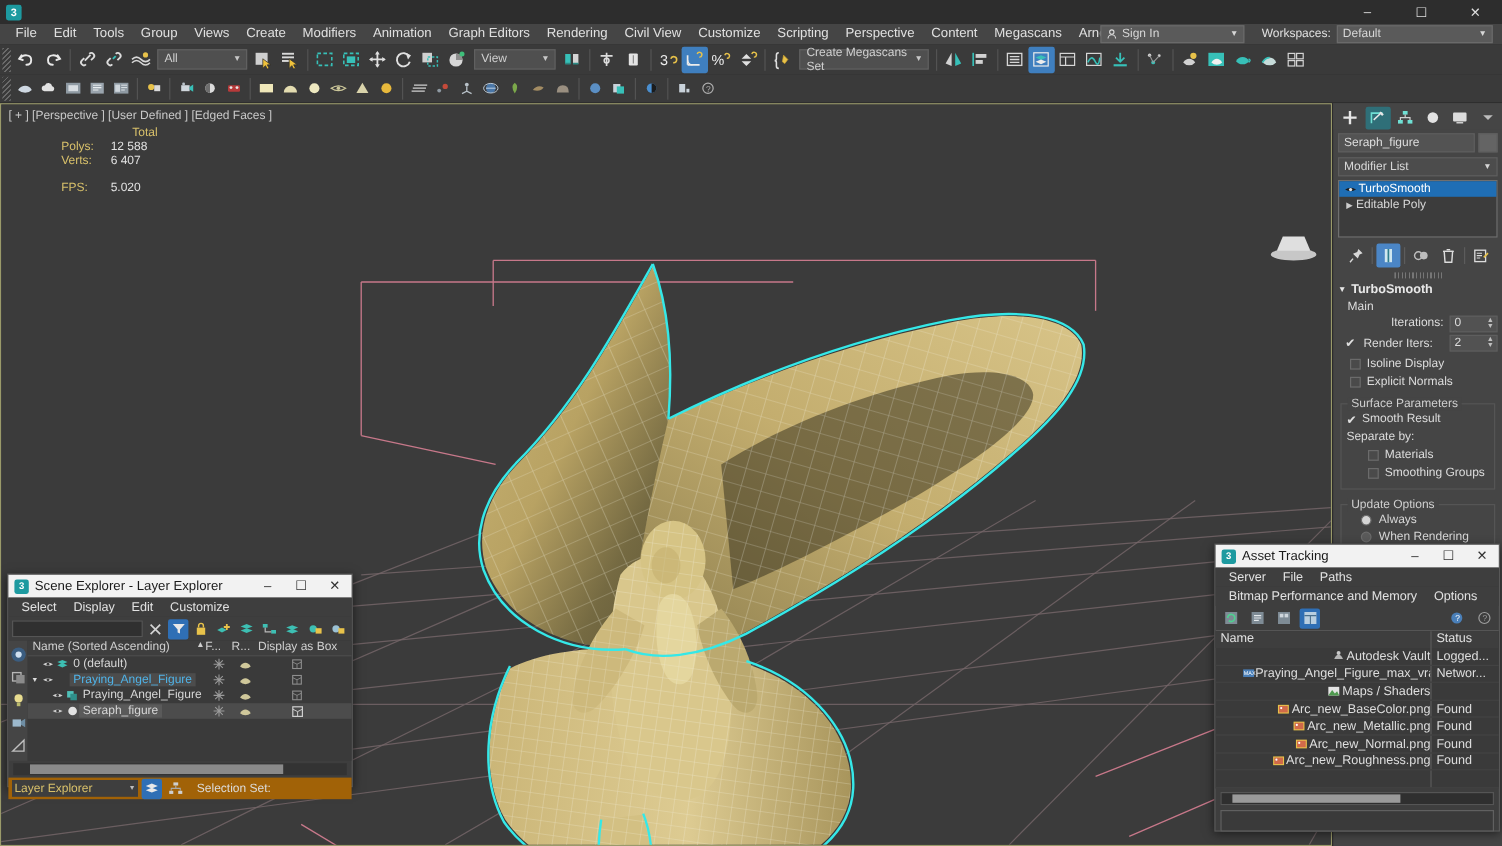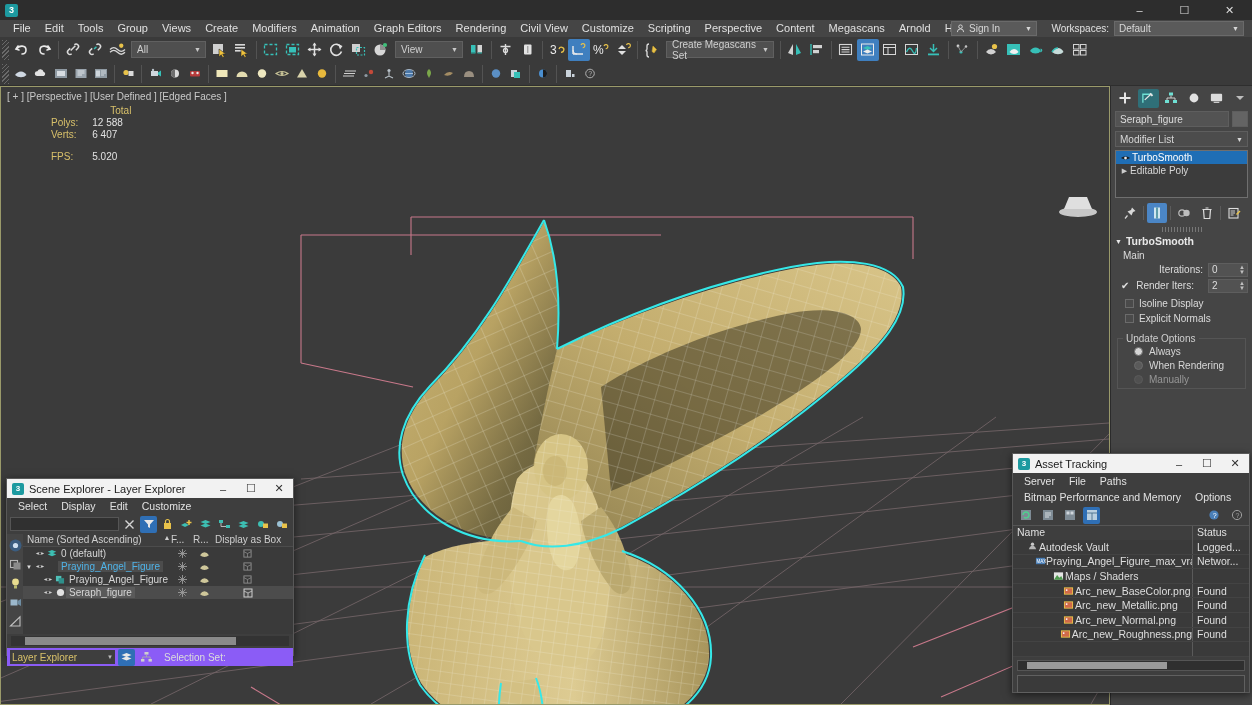--- a/index.html
+++ b/index.html
@@ -16,21 +16,21 @@
   .tb-title{ font-size:11px; color:#e4e4e4; white-space:nowrap; }
   .tb-btns{ position:absolute; right:0; top:0; height:20px; display:flex; }
   .tb-btn{ width:45px; height:20px; display:flex; align-items:center; justify-content:center;
     color:#ddd; font-size:11px; }
 
   
   .menubar{ position:absolute; left:0; top:20px; width:1252px; height:17px;
     background:#454545; display:flex; align-items:center; padding-left:6px; }
   .menuitem{ padding:0 7px; height:17px; line-height:17px; font-size:11px; color:#e0e0e0;
     white-space:nowrap; }
-  .signin{ position:absolute; right:215px; top:1px; width:86px; height:15px;
+  .signin{ position:absolute; right:215px; top:1px; width:120px; height:15px;
     background:#5a5a5a; border:1px solid #6a6a6a; display:flex; align-items:center;
     padding-left:4px; font-size:10px; }
   .signin .arw{ position:absolute; right:4px; font-size:7px; }
   .wsp{ position:absolute; right:8px; top:1px; display:flex; align-items:center; font-size:10px; }
   .wsp .lbl{ margin-right:5px; color:#e0e0e0; }
   .wsp .sel{ width:130px; height:15px; background:#5a5a5a; border:1px solid #6a6a6a;
     display:flex; align-items:center; padding-left:4px; position:relative; font-size:10px; }
   .wsp .sel .arw{ position:absolute; right:4px; font-size:7px; }
 
   
@@ -145,40 +145,40 @@
   .se-list{ flex:1; background:#3a3a3a; }
   .se-head{ height:13px; display:flex; align-items:flex-start; font-size:10px;
     color:#cfcfcf; background:#3e3e3e; border-bottom:1px solid #4c4c4c; }
   .se-row{ height:13px; display:flex; align-items:center; font-size:10px; color:#d6d6d6; }
   .se-row .nm{ flex:1; display:flex; align-items:center; }
   .se-row .nm .txt{ padding:0 3px; }
   .se-row .nm .txt.sel{ background:#4c4c4c; color:#4fb3e8; }
   .se-row .nm .txt.hl{ background:#5a5a5a; }
   .se-scroll{ height:10px; background:#333; margin:2px 4px; position:relative; }
   .se-scroll i{ position:absolute; left:5%; top:1px; width:76%; height:8px; background:#8a8a8a; }
-  .se-foot{ height:18px; display:flex; align-items:center; background:#8b5cf6; gap:3px;
+  .se-foot{ height:18px; display:flex; align-items:center; background:#a16207; gap:3px;
     padding:0 3px; }
   .se-foot .lx{ width:105px; height:14px; background:#3e3e3e; color:#d8c06a;
     font-size:10px; display:flex; align-items:center; padding-left:2px; position:relative; }
   .se-foot .lx .arw{ position:absolute; right:2px; font-size:6px; color:#bbb; }
   .se-foot .sset{ font-size:10px; color:#dcdcdc; margin-left:6px; }
 
   
   #assetTracking{ left:1012px; top:453px; width:238px; height:240px; }
   .at-tools{ height:20px; display:flex; align-items:center; padding:0 4px; gap:5px; }
   .at-tools .right{ margin-left:auto; display:flex; gap:6px; }
   .at-table{ background:#3a3a3a; border-top:1px solid #555; }
   .at-head{ height:14px; display:flex; font-size:10.5px; color:#e0e0e0;
     background:#3e3e3e; }
   .at-head .c1{ flex:1; padding-left:4px; border-right:1px solid #5a5a5a; }
   .at-head .c2{ width:56px; padding-left:4px; }
   .at-row{ height:14.6px; display:flex; font-size:10.5px; color:#dedede;
     border-bottom:1px solid #434343; }
   .at-row .c1{ flex:1; display:flex; align-items:center; border-right:1px solid #5a5a5a;
-    overflow:hidden; white-space:nowrap; }
+    overflow:hidden; white-space:nowrap;justify-content:flex-end; }
   .at-row .c2{ width:56px; padding-left:4px; display:flex; align-items:center;
     overflow:hidden; white-space:nowrap; }
   .at-scroll{ height:11px; background:#2f2f2f; margin:3px 4px; position:relative;
     border:1px solid #555; }
   .at-scroll i{ position:absolute; left:4%; top:1px; width:62%; height:7px; background:#9a9a9a; }
   .at-status{ height:18px; margin:4px 4px; background:#3a3a3a; border:1px solid #606060; }
 </style>
 </head>
 <body>
 
@@ -960,20 +960,38 @@
 
       <div class="ckrow" style="padding-left:10px;margin-top:3px">
         <span class="chk"></span>
         <span>Isoline Display</span>
       </div>
       <div class="ckrow" style="padding-left:10px">
         <span class="chk"></span>
         <span>Explicit Normals</span>
       </div>
 
+      <div class="grp" style="margin-top:10px">
+        <div class="grp-lbl">Surface Parameters</div>
+        <div class="ckrow">
+          <span class="tick">✔</span>
+          <span>Smooth Result</span>
+        </div>
+        <div class="ckrow">
+          <span>Separate by:</span>
+        </div>
+        <div class="ckrow" style="padding-left:18px">
+          <span class="chk"></span>
+          <span>Materials</span>
+        </div>
+        <div class="ckrow" style="padding-left:18px">
+          <span class="chk"></span>
+          <span>Smoothing Groups</span>
+        </div>
+      </div>
 
       <div class="grp" style="margin-top:12px;padding-bottom:2px">
         <div class="grp-lbl">Update Options</div>
         <div class="rrow">
           <span class="radio on"></span>
           <span>Always</span>
         </div>
         <div class="rrow">
           <span class="radio"></span>
           <span>When Rendering</span>

